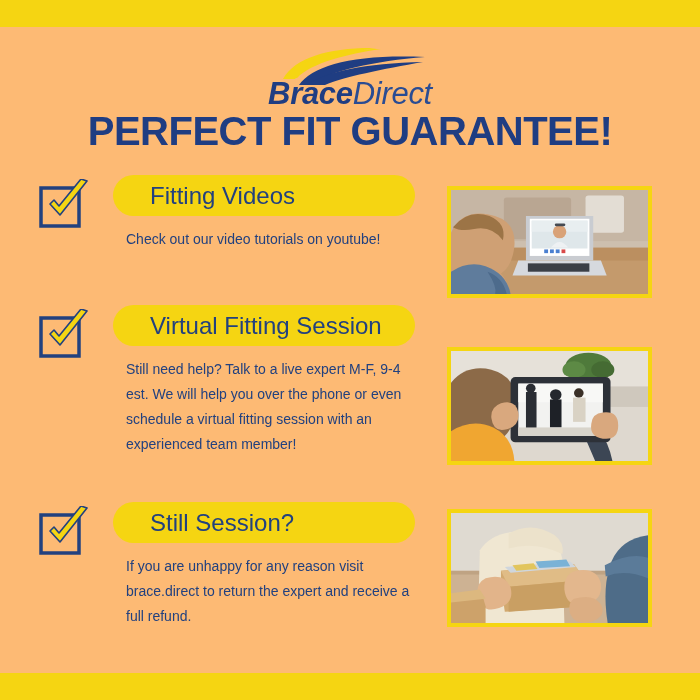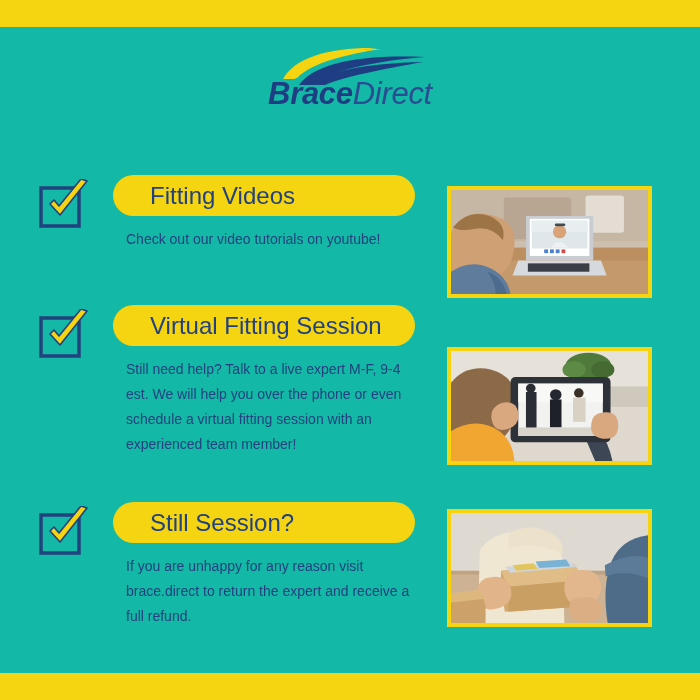--- a/index.html
+++ b/index.html
@@ -12,21 +12,21 @@
   }
   .band {
     position:absolute; left:0; width:700px; height:27px;
     background:#f5d512;
   }
   .band-top { top:0; }
   .band-bottom { bottom:0; }
 
   .stage {
     position:absolute; top:27px; left:0; width:700px; height:646px;
-    background:#14b8a6;
+    background:#fdba74;
   }
 
   
   .logo {
     position:absolute; top:18px; left:0; width:700px;
     text-align:center;
   }
   .logo-mark { display:block; margin:0 auto; }
   .logo-word {
     font-size:31px; letter-spacing:-0.3px;
@@ -105,20 +105,21 @@
       <path d="M24 33 C34 16, 66 6, 112 7 C82 11, 50 20, 36 33 Z" fill="#f5d512" opacity="0"></path>
       <path d="M44 40 C58 20, 100 9, 170 12 C120 16, 72 26, 58 40 Z" fill="#1f3d82"></path>
       <path d="M52 40 C70 27, 110 18, 168 17 C128 24, 88 32, 70 40 Z" fill="#1f3d82"></path>
       <path d="M30 33 C44 14, 82 4, 126 4 C92 9, 56 18, 42 33 Z" fill="#f5d512"></path>
     </svg>
     <div class="logo-word">
       <span class="logo-brace">Brace</span><span class="logo-direct">Direct</span>
     </div>
   </div>
 
+  <div class="headline">PERFECT FIT GUARANTEE!</div>
 
   <div class="row row-1">
     <svg class="check" viewBox="0 0 52 50">
       <rect x="3" y="9" width="38" height="38" fill="none" stroke="#22417f" stroke-width="3.5"></rect>
       <path d="M12 25 L22 36 L49 2 L43 0 L21 27 L16 21 Z" fill="#f5d512" stroke="#22417f" stroke-width="1.6" stroke-linejoin="round"></path>
     </svg>
     <div class="pill">
       <span class="pill-label">Fitting Videos</span>
     </div>
     <div class="body-text">Check out our video tutorials on youtube!</div>

